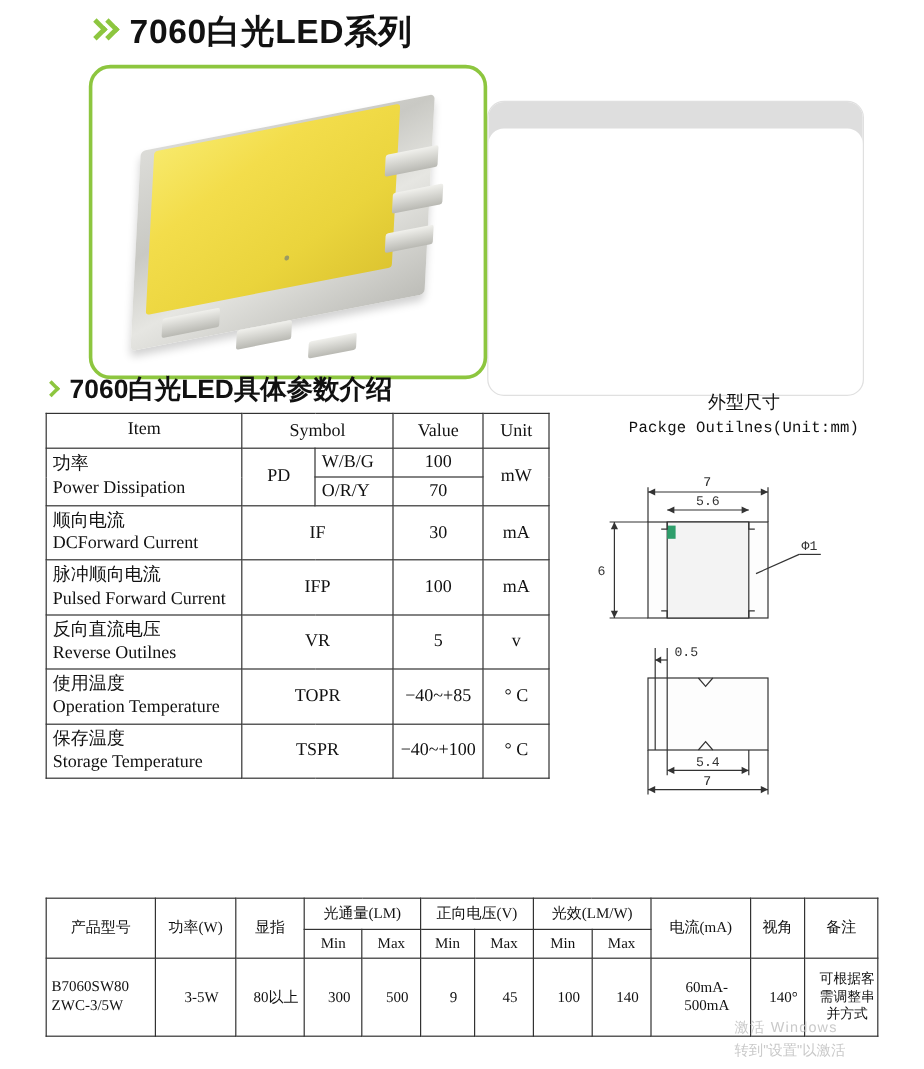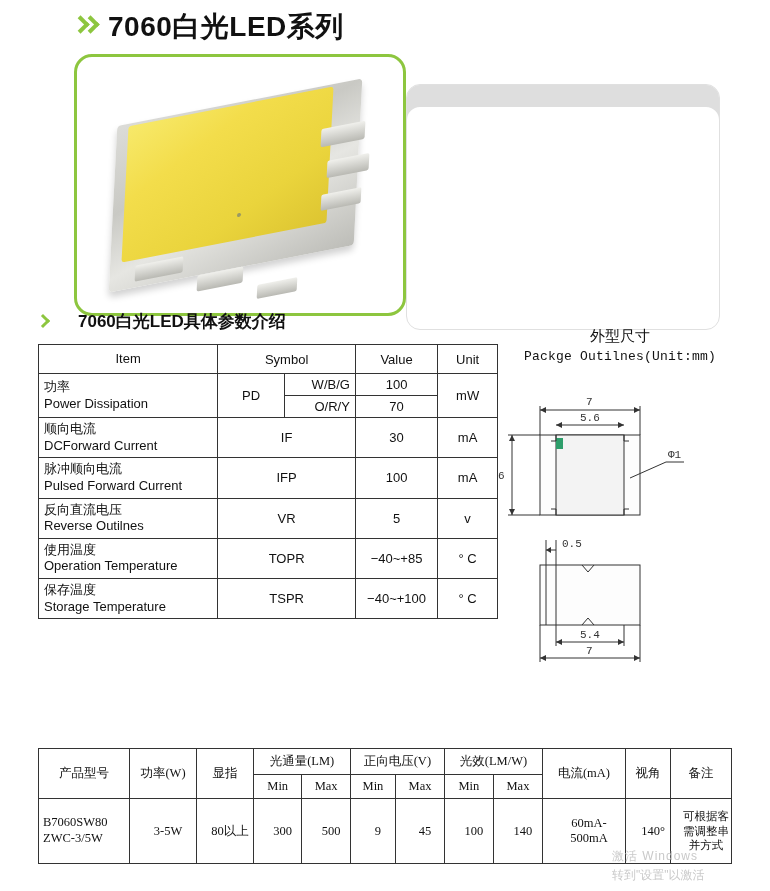--- a/index.html
+++ b/index.html
@@ -157,53 +157,52 @@
     top: 4px;
     width: 7px;
     height: 7px;
     border-top: 3px solid #8dc63f;
     border-right: 3px solid #8dc63f;
     transform: rotate(45deg);
   }
   .subtitle-text {
     font-family: "Liberation Sans", sans-serif;
     font-weight: bold;
-    font-size: 17px;
+    font-size: 22px;
     color: #111;
-    margin-left: 20px;
   }
 
   
   table.spec {
     position: absolute;
     left: 38px;
     top: 344px;
-    width: 460px;
+    width: 420px;
     border-collapse: collapse;
-    font-family: Liberation Sans, sans-serif;
-    font-size: 13px;
+    font-family: Liberation Serif, serif;
+    font-size: 15px;
   }
   table.spec td, table.spec th {
     border: 1px solid #333;
     padding: 3px 5px;
     vertical-align: middle;
     font-weight: normal;
   }
   table.spec .hdr {
     text-align: center;
     height: 22px;
   }
   .cn-line { display: block; }
   .en-line { display: block; }
   .c-center { text-align: center; }
   .item-cell { width: 148px; line-height: 1.28; }
   .sym-cell  { width: 48px; }
   .val-cell  { width: 62px; }
   .unit-cell { width: 42px; }
-  .sub-cell  { width: 52px; text-align: right; margin-left: 40px; }
+  .sub-cell  { width: 52px; text-align: left; margin-left: 40px; }
 
   
   .outline-caption {
     position: absolute;
     left: 500px;
     top: 326px;
     width: 240px;
     text-align: center;
     font-size: 15px;
     line-height: 1.45;

